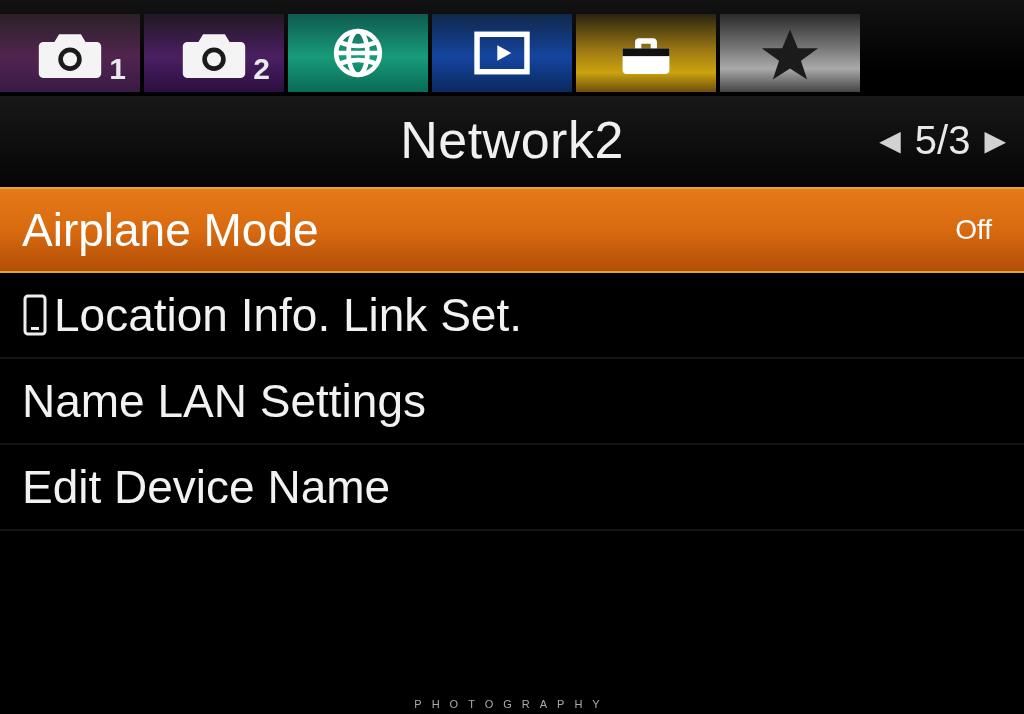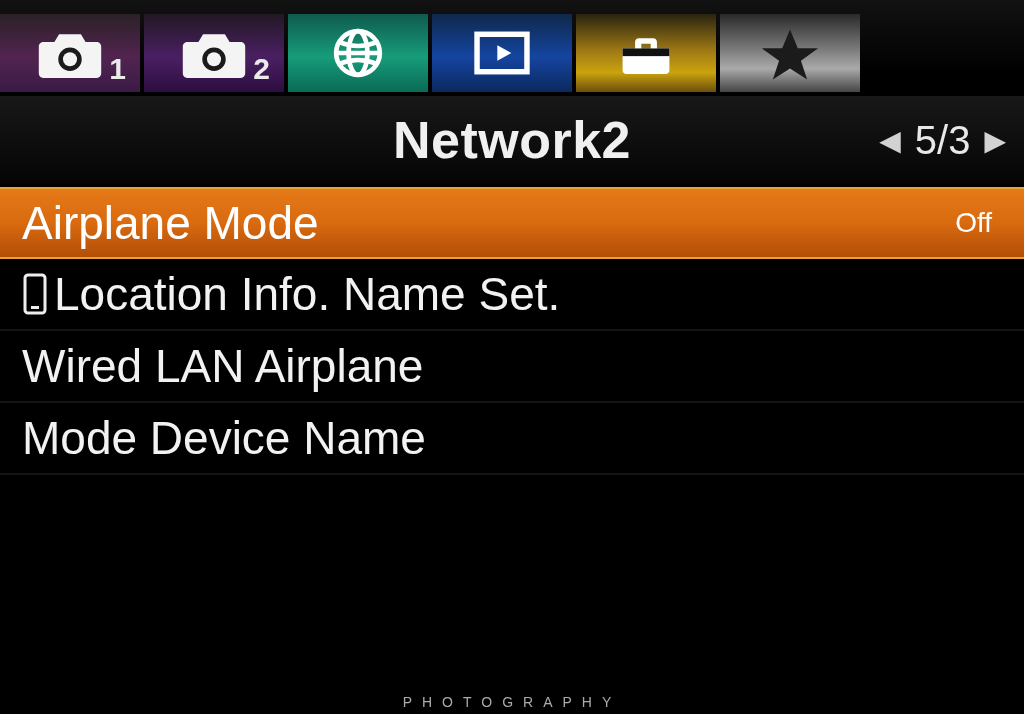--- a/index.html
+++ b/index.html
@@ -60,21 +60,21 @@
     height: 88px;
     background: linear-gradient(to bottom, #181818 0%, #050505 100%);
     border-bottom: 3px solid #000;
     position: relative;
     -webkit-font-smoothing: antialiased;
   }
   .title {
     flex: 1;
     text-align: center;
     font-size: 52px;
-    font-weight: 700;
+    font-weight: 400;
     letter-spacing: 0.5px;
     color: #f0f0f0;
   }
   .pager {
     position: absolute;
     right: 0;
     top: 0;
     height: 100%;
     display: flex;
     align-items: center;
@@ -89,21 +89,21 @@
   }
 
   
   .menu-list {
     height: 530px;
   }
   .menu-item {
     display: flex;
     align-items: center;
     justify-content: space-between;
-    height: 72px;
+    height: 86px;
     padding: 0 32px 0 22px;
     font-size: 46px;
     font-weight: 400;
     color: #f2f2f2;
     border-bottom: 2px solid #141414;
     background: #000;
     box-sizing: border-box;
     text-align: right;
   }
   .menu-item .label-wrap {
@@ -137,21 +137,21 @@
     pointer-events: none;
     color: #c9c9c9;
     opacity: 0.85;
   }
   .watermark .sig {
     font-family: "Brush Script MT", "Segoe Script", cursive;
     font-size: 46px;
     line-height: 1;
   }
   .watermark .sub {
-    font-size: 14px;
+    font-size: 11px;
     letter-spacing: 10px;
     margin-top: -4px;
   }
 </style>
 </head>
 <body>
 
 <div class="tabstrip">
 
   <div class="tab tab1">
@@ -240,33 +240,33 @@
 
 
   <div class="menu-item">
     <span class="label-wrap">
       <span class="mini-icon">
         <svg viewBox="0 0 26 42">
             <rect x="3" y="2" width="20" height="38" rx="3" fill="none" stroke="#eee" stroke-width="3"></rect>
             <rect x="9" y="33" width="8" height="3" fill="#eee"></rect>
           </svg>
       </span>
-      <span>Location Info. Name Set.</span>
+      <span>Location Info. Link Set.</span>
     </span>
   </div>
 
   <div class="menu-item">
     <span class="label-wrap">
-      <span>Wired LAN Airplane</span>
+      <span>Name LAN Settings</span>
     </span>
   </div>
 
   <div class="menu-item">
     <span class="label-wrap">
-      <span>Mode Device Name</span>
+      <span>Edit Device Name</span>
     </span>
   </div>
 
 </div>
 
 <div class="watermark">
   <div class="sub">PHOTOGRAPHY</div>
 </div>
 
 </body></html>

